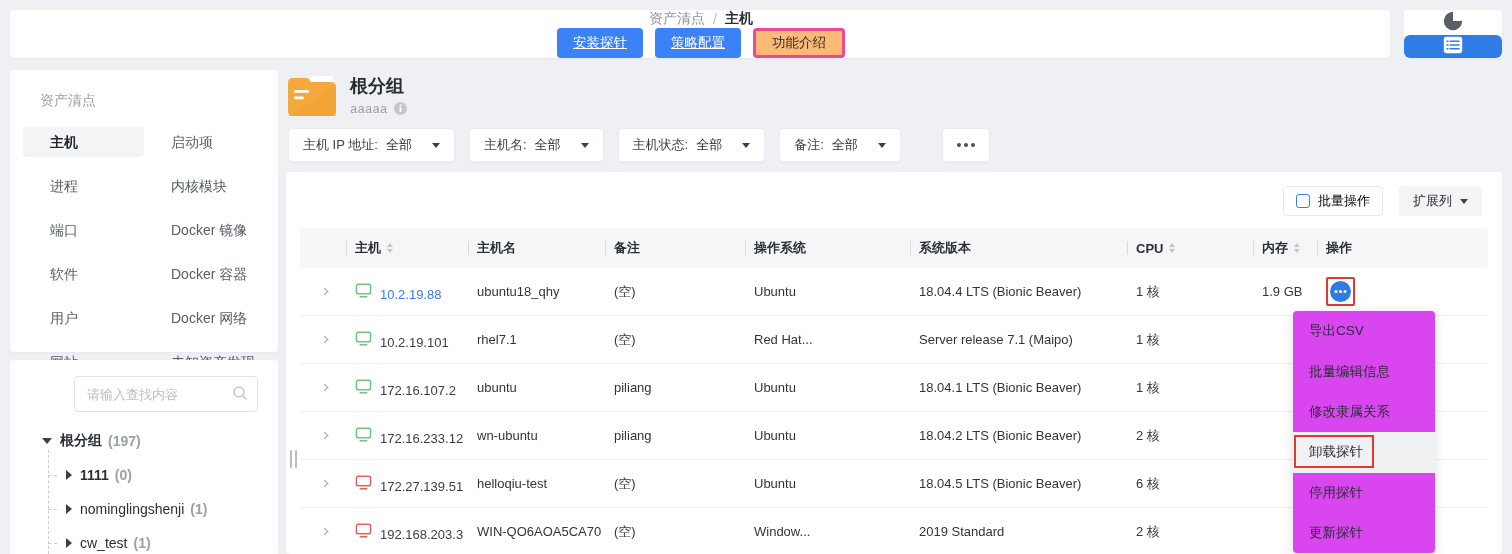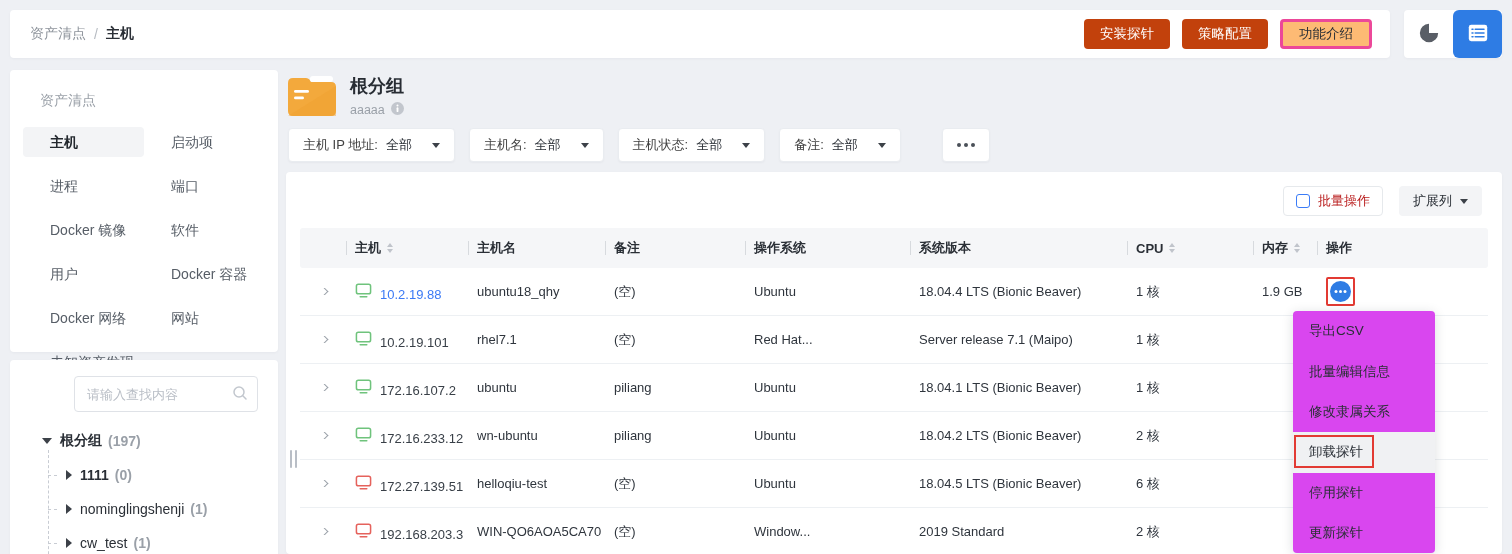--- a/index.html
+++ b/index.html
@@ -3,31 +3,31 @@
 <meta charset="utf-8">
 <style>
   * { box-sizing: border-box; margin: 0; padding: 0; }
   html,body { width:1512px; height:554px; }
   body {
     position: relative; overflow: hidden;
     background: #eef0f4;
     font-family: "Liberation Sans", "DejaVu Sans", sans-serif;
     color: #2a2f36; font-size: 13px;
   }
-  .card { position:absolute; background:#fff; border-radius:4px; box-shadow:0 1px 3px rgba(23,32,48,.04); }
+  .card { position:absolute; background:#fff; border-radius:4px; box-shadow:0 1px 3px rgba(23,32,48,.04);flex-direction:column; }
 
   
   .topbar { left:10px; top:10px; width:1380px; height:48px; display:flex; align-items:center; justify-content:space-between; padding:0 18px 0 20px; }
   .breadcrumb { display:flex; align-items:center; gap:8px; font-size:14px; }
   .breadcrumb .parent { color:#8d939b; cursor:pointer; }
   .breadcrumb .sep { color:#b6bbc2; }
   .breadcrumb .cur { color:#2a2f36; font-weight:600; }
   .topbar-actions { display:flex; align-items:center; gap:12px; }
   .btn { height:30px; padding:0 16px; border:none; border-radius:4px; font-size:13.5px; cursor:pointer; font-family:inherit; }
-  .btn.primary { background:#c2410c; color:#fff; }
+  .btn.primary { background:#3b82f6; color:#fff;text-decoration:underline; }
   .btn.light { background:#fdba74; color:#2a2f36; border:3px solid #ec4899;text-align:right; }
 
   .view-toggle { left:1404px; top:10px; width:98px; height:48px; display:flex; }
   .vt-item { flex:1; display:flex; align-items:center; justify-content:center; cursor:pointer; }
   .vt-item.active { background:#2e7ce4; border-radius:6px; }
 
   
   .nav-card { left:10px; top:70px; width:268px; height:282px; padding:22px 13px 0; }
   .nav-title { color:#9aa0a8; font-size:14px; margin-left:17px; margin-bottom:10px; }
   .nav-grid { display:grid; grid-template-columns:1fr 1fr; }
@@ -52,37 +52,37 @@
   .tree-label { color:#2a2f36; }
   .tree-row.root .tree-label, .tree-row.bold .tree-label { font-weight:700; }
   .tree-count { color:#9aa0a8; margin-left:6px;font-weight:bold; }
   .resize-handle { position:absolute; left:290px; top:450px; display:flex; gap:3px; cursor:col-resize; z-index:5; }
   .resize-handle i { display:block; width:2px; height:18px; background:#b9bec6; border-radius:1px; }
 
   
   .group-header { position:absolute; left:288px; top:74px; display:flex; gap:14px; }
   .gh-text .gh-title { font-size:18px; font-weight:600; color:#272c33; line-height:24px; }
   .gh-sub { display:flex; align-items:center; gap:6px; margin-top:4px; }
-  .gh-subtitle { font-size:12.5px; color:#9aa0a8; }
+  .gh-subtitle { font-size:12.5px; color:#9aa0a8;font-family:Liberation Mono, monospace; }
 
   
   .filters-row { position:absolute; left:288px; top:128px; display:flex; gap:14px; }
   .filter-pill { height:34px; background:#fff; border:1px solid #e9ecf0; border-radius:4px; display:flex; align-items:center; padding:0 14px; cursor:pointer; box-shadow:0 1px 2px rgba(23,32,48,.04); }
   .f-label { color:#404040; font-size:13px; }
   .f-value { color:#2a2f36; font-size:13px; margin-left:8px; }
   .caret-down { width:0; height:0; border:4px solid transparent; border-top:5px solid #3c4148; border-bottom:0; margin-left:20px; }
   .pill-more { height:34px; width:48px; background:#fff; border:1px solid #e9ecf0; border-radius:4px; display:flex; align-items:center; justify-content:center; cursor:pointer; box-shadow:0 1px 2px rgba(23,32,48,.04); }
   .dots { width:4px; height:4px; border-radius:50%; background:#4a5058; box-shadow:-7px 0 0 #4a5058, 7px 0 0 #4a5058; }
 
   
   .main-card { left:286px; top:172px; width:1216px; height:382px; }
   .toolbar { position:absolute; top:14px; right:20px; display:flex; gap:16px; }
   .batch-pill { height:30px; display:flex; align-items:center; gap:8px; padding:0 12px; background:#fff; border:1px solid #e6e9ec; border-radius:4px; cursor:pointer; }
   .checkbox { width:14px; height:14px; border:1.6px solid #3b7cf7; border-radius:3px; background:#fff; }
-  .batch-label { color:#b91c1c; font-size:13px;font-family:Liberation Mono, monospace; }
+  .batch-label { color:#000000; font-size:13px;font-family:Liberation Mono, monospace; }
   .cols-pill { height:30px; display:flex; align-items:center; padding:0 14px; background:#f3f4f6; border-radius:4px; cursor:pointer; color:#2a2f36; font-size:13px; }
   .cols-pill .caret-down { margin-left:8px; }
 
   
   .table { position:absolute; left:14px; top:56px; width:1188px; }
   .t-head, .t-row { display:grid; grid-template-columns:46px 122px 137px 140px 165px 217px 126px 64px 171px; align-items:center; }
   .t-head { height:40px; background:#f5f6f8; border-radius:3px; }
   .t-head .cell { position:relative; padding-left:9px; font-weight:600; color:#2a2f36; font-size:13px; display:flex; align-items:center; white-space:nowrap; }
   .t-head .cell::before { content:""; position:absolute; left:0; top:50%; transform:translateY(-50%); height:14px; width:1px; background:#d7dade; }
   .sort { display:inline-flex; flex-direction:column; gap:2px; margin-left:6px; }
@@ -155,33 +155,36 @@
   <div class="nav-item active">
         <span>主机</span>
       </div>
       <div class="nav-item">
         <span>启动项</span>
       </div>
       <div class="nav-item">
         <span>进程</span>
       </div>
       <div class="nav-item">
+        <span>内核模块</span>
+      </div>
+      <div class="nav-item">
         <span>端口</span>
       </div>
       <div class="nav-item">
         <span>Docker 镜像</span>
       </div>
       <div class="nav-item">
         <span>软件</span>
       </div>
       <div class="nav-item">
+        <span>Docker 容器</span>
+      </div>
+      <div class="nav-item">
         <span>用户</span>
-      </div>
-      <div class="nav-item">
-        <span>Docker 容器</span>
       </div>
       <div class="nav-item">
         <span>Docker 网络</span>
       </div>
       <div class="nav-item">
         <span>网站</span>
       </div>
       <div class="nav-item">
         <span>未知资产发现</span>
       </div>

